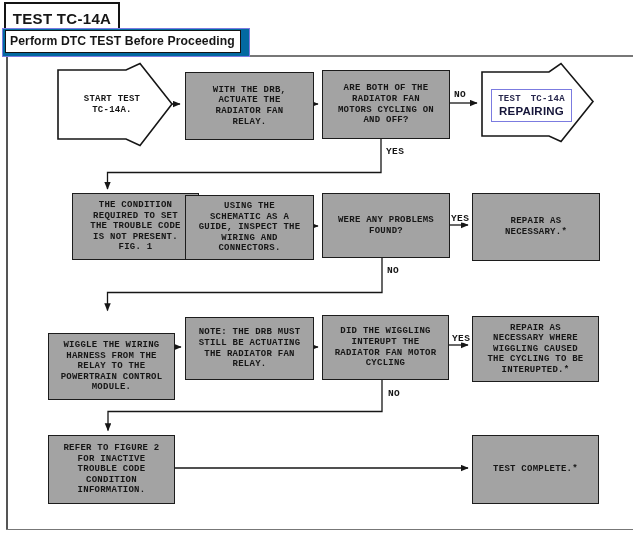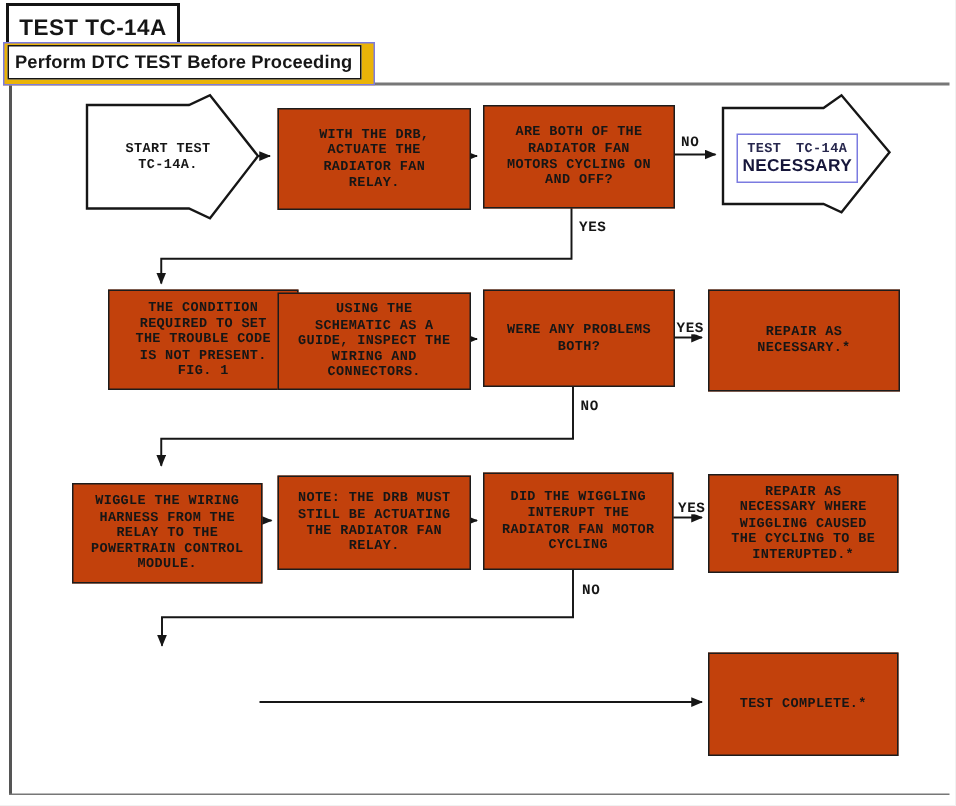--- a/index.html
+++ b/index.html
@@ -6,30 +6,30 @@
   .stage { position:relative; width:637px; height:537px; background:#ffffff;
            overflow:hidden; font-family:"Liberation Mono", monospace; color:#161616; }
 
   
   .testid-box { position:absolute; left:4px; top:2px; width:112px; height:29px;
                 border:2px solid #141414; display:flex; align-items:center; justify-content:center;
                 font:700 15px/1 "Liberation Sans", sans-serif; letter-spacing:0.3px; background:#fff; }
   .page-title { position:absolute; left:127px; top:8px;
                 font:700 13px/1.2 "Liberation Sans", sans-serif; letter-spacing:0.2px; }
   .banner-link { position:absolute; left:2px; top:28px; width:246px; height:27px;
-                 border:1.2px solid #7b7be0; background:#eab308; }
+                 border:1.2px solid #7b7be0; background:#0369a1; }
   .banner-box { position:absolute; left:2px; top:1px; width:230px; height:21px;
                 border:1.7px solid #141414; font:700 12.2px/21px "Liberation Sans", sans-serif;
                 padding-left:4px; letter-spacing:0.1px; background:#fff; }
   .rule-top { position:absolute; left:250px; top:55px; width:383px; height:1.5px; background:#4a4a4a; opacity:.75; }
   .border-left { position:absolute; left:6px; top:55px; width:1.5px; height:475px; background:#555; }
   .border-bottom { position:absolute; left:6px; top:529px; width:627px; height:1.2px; background:#777; }
 
   
-  .node { position:absolute; border:1.6px solid #1c1c1c; background:#c2410c;
+  .node { position:absolute; border:1.6px solid #1c1c1c; background:#a3a3a3;
           display:flex; align-items:center; justify-content:center; }
   .txt { white-space:pre-line; text-align:center;
          font:700 9px/10.6px "Liberation Mono", monospace; letter-spacing:0.25px; color:#161616; }
   .shape-txt { position:absolute; display:flex; align-items:center; justify-content:center;margin-left:12px; }
   .b { font-weight:700;margin-top:24px; }
 
   svg.flow { position:absolute; left:0; top:0; }
   svg.flow path.conn { fill:none; stroke:#161616; stroke-width:1.3; }
   svg.flow polygon.pent { fill:#fff; stroke:#161616; stroke-width:1.6; }
   svg.flow text.edge { font:700 9.5px "Liberation Mono", monospace; fill:#161616;
@@ -94,21 +94,21 @@
     <div class="banner-box">Perform DTC TEST Before Proceeding</div>
   </div>
 
   <div class="shape-txt" style="left:58px; top:70px; width:84px; height:69px;">
     <div class="txt">START TEST
 TC-14A.</div>
   </div>
 
   <div class="cont-link">
     <span class="cont-l1">TEST TC-14A</span>
-    <span class="cont-l2">NECESSARY</span>
+    <span class="cont-l2">REPAIRING</span>
   </div>
 
   <div class="node" style="left:185px; top:72px; width:127px; height:66px;">
     <div class="txt">WITH THE DRB,
 ACTUATE THE
 RADIATOR FAN
 RELAY.</div>
   </div>
   <div class="node" style="left:322px; top:70px; width:126px; height:67px;justify-content:center;">
     <div class="txt">ARE BOTH OF THE
@@ -126,28 +126,28 @@
   </div>
   <div class="node" style="left:185px; top:195px; width:127px; height:63px;align-items:center;">
     <div class="txt">USING THE
 SCHEMATIC AS A
 GUIDE, INSPECT THE
 WIRING AND
 CONNECTORS.</div>
   </div>
   <div class="node" style="left:322px; top:193px; width:126px; height:63px;">
     <div class="txt">WERE ANY PROBLEMS
-BOTH?</div>
+FOUND?</div>
   </div>
   <div class="node" style="left:472px; top:193px; width:126px; height:66px;">
     <div class="txt">REPAIR AS
 NECESSARY.*</div>
   </div>
 
-  <div class="node" style="left:48px; top:322px; width:125px; height:65px;align-items:center;">
+  <div class="node" style="left:48px; top:333px; width:125px; height:65px;align-items:center;">
     <div class="txt">WIGGLE THE WIRING
 HARNESS FROM THE
 RELAY TO THE
 POWERTRAIN CONTROL
 MODULE.</div>
   </div>
   <div class="node" style="left:185px; top:317px; width:127px; height:61px;">
     <div class="txt"><span class="b">NOTE:</span><span> THE DRB MUST
 STILL BE ACTUATING
 THE RADIATOR FAN
@@ -160,17 +160,24 @@
 CYCLING</div>
   </div>
   <div class="node" style="left:472px; top:316px; width:125px; height:64px;">
     <div class="txt">REPAIR AS
 NECESSARY WHERE
 WIGGLING CAUSED
 THE CYCLING TO BE
 INTERUPTED.*</div>
   </div>
 
+  <div class="node" style="left:48px; top:435px; width:125px; height:67px;">
+    <div class="txt">REFER TO FIGURE 2
+FOR INACTIVE
+TROUBLE CODE
+CONDITION
+INFORMATION.</div>
+  </div>
   <div class="node" style="left:472px; top:435px; width:125px; height:67px;">
     <div class="txt">TEST COMPLETE.*</div>
   </div>
 
 </div>
 
 </body></html>

